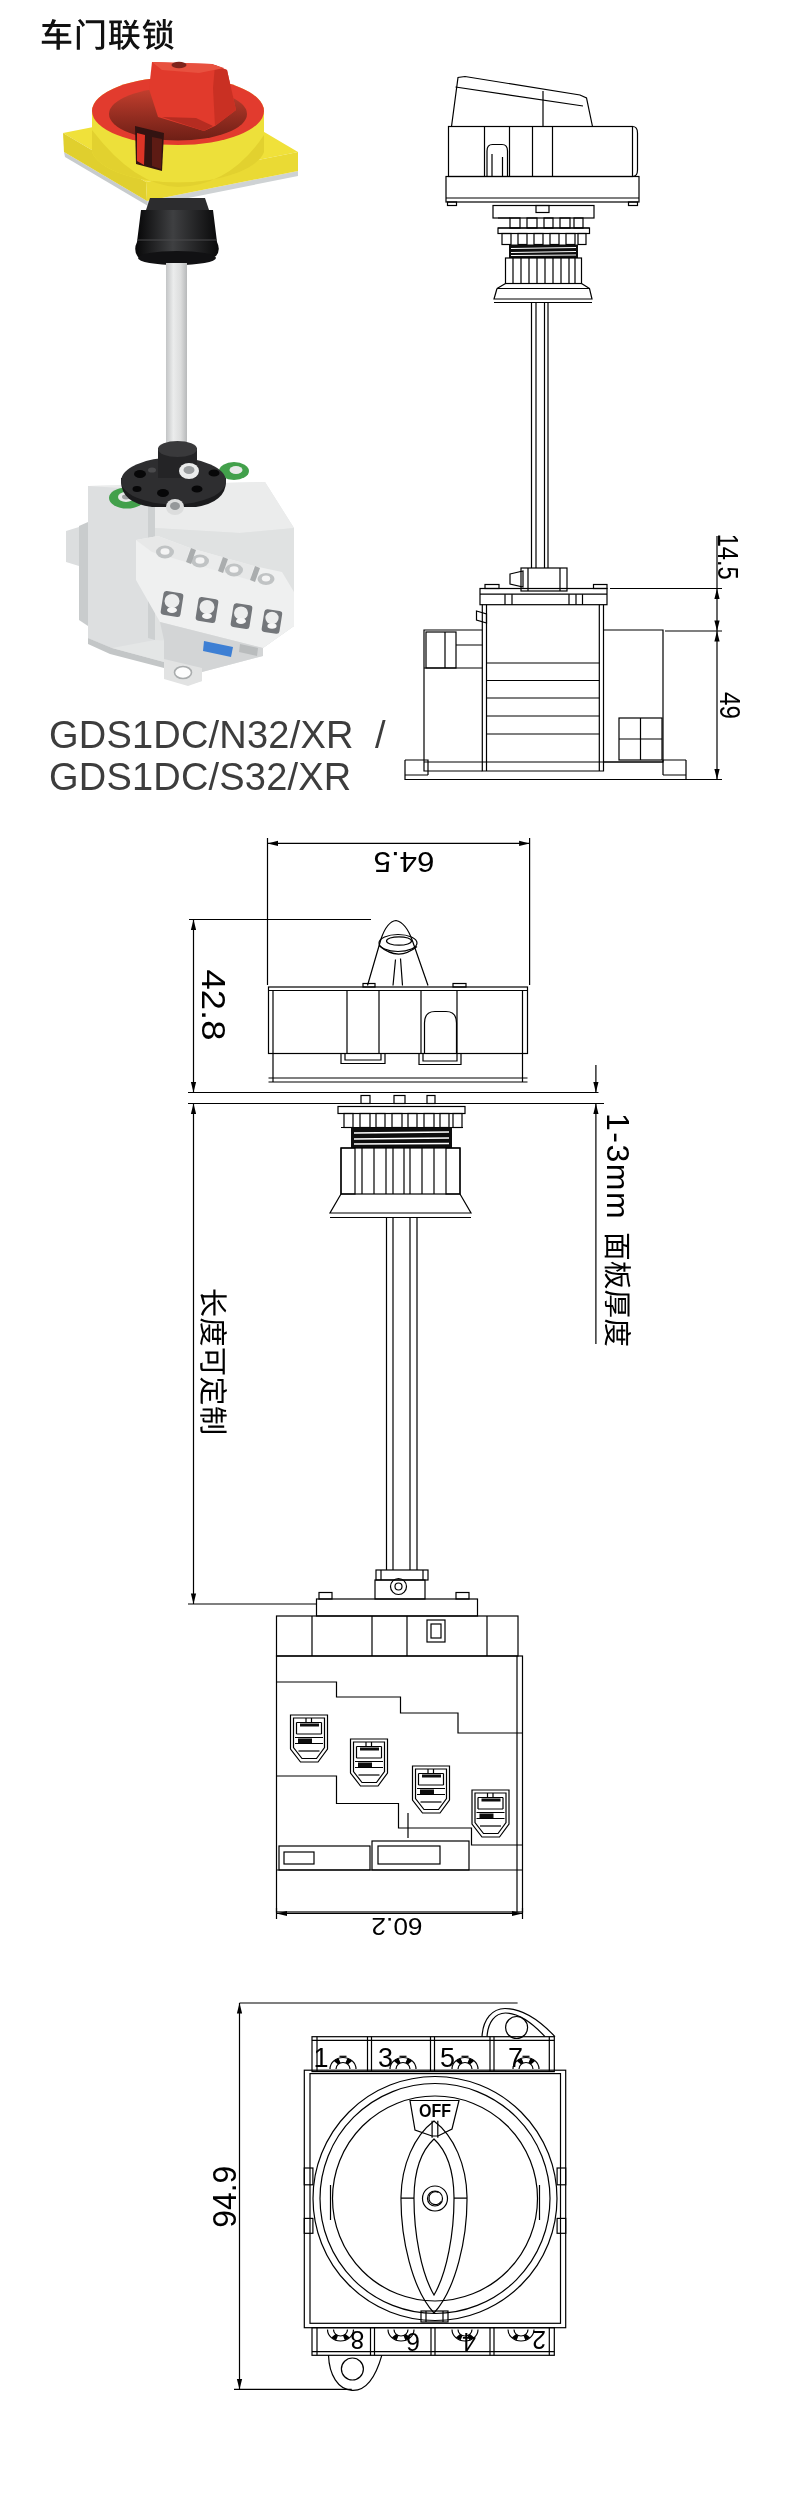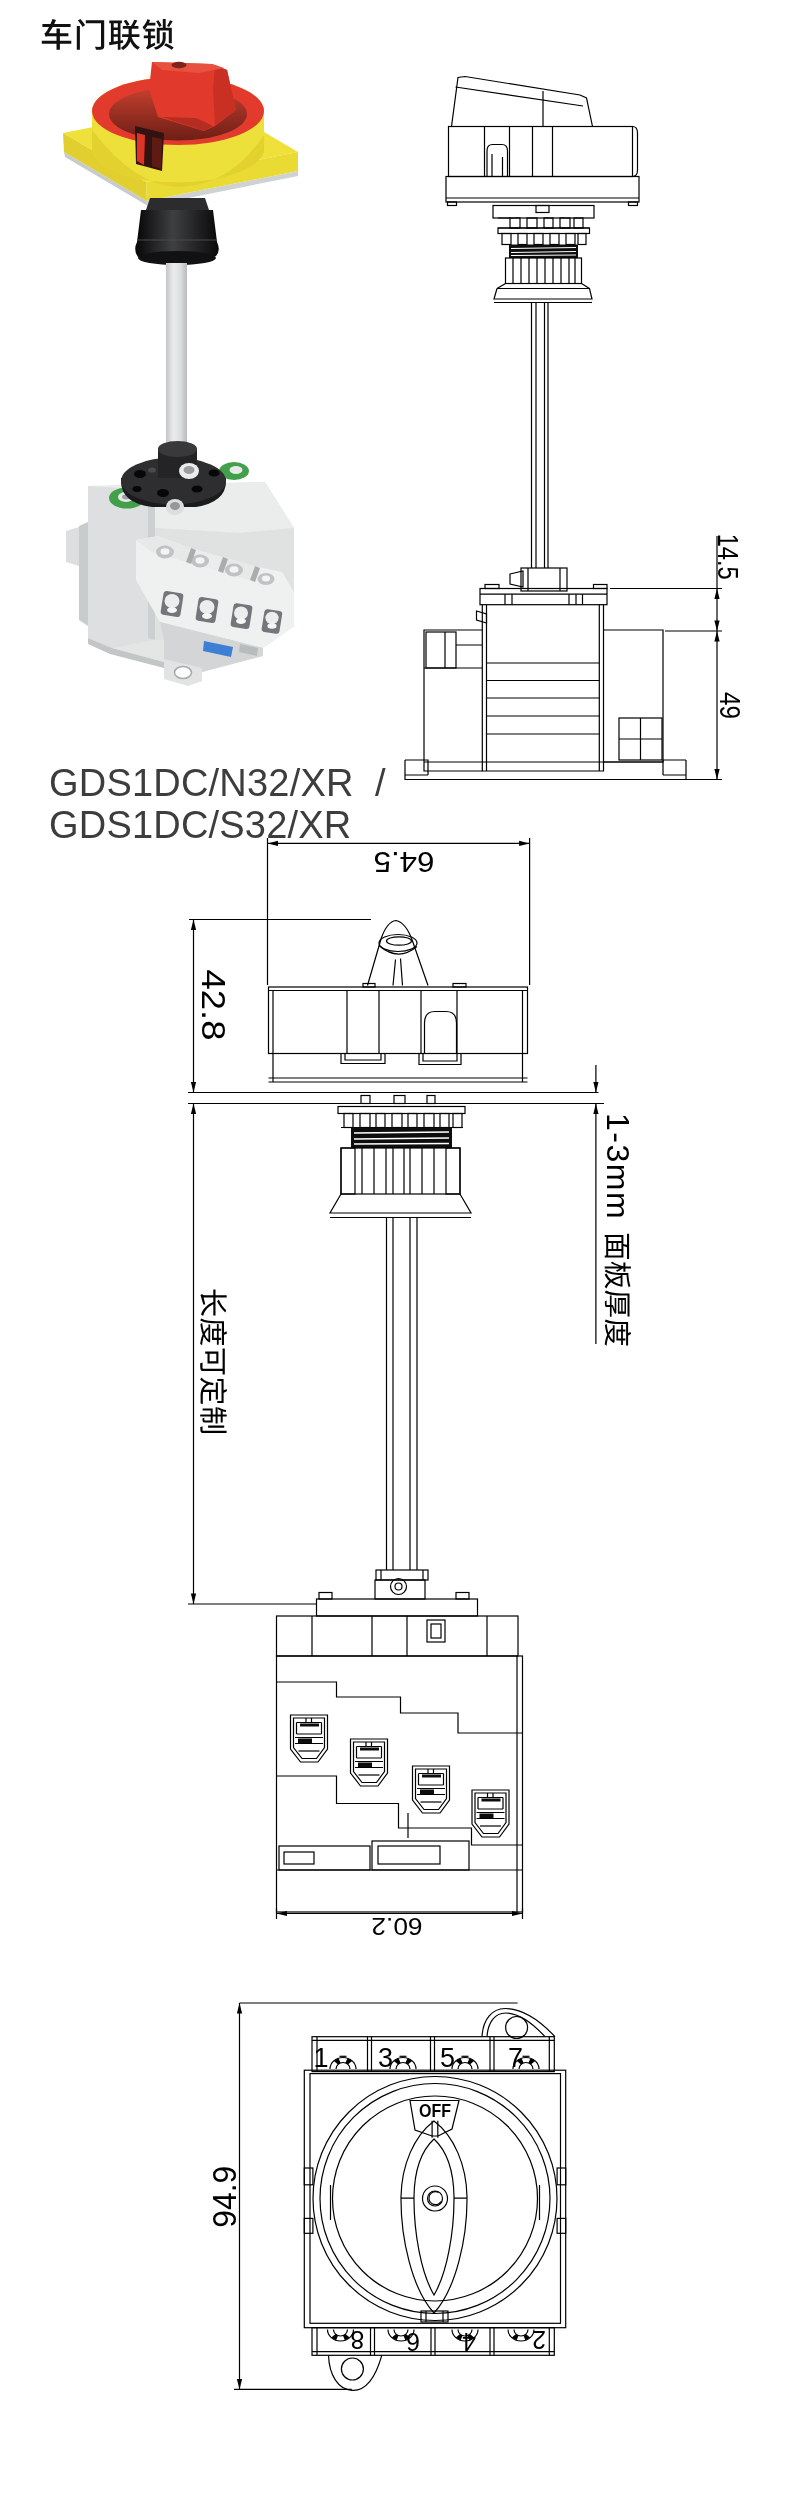--- a/index.html
+++ b/index.html
@@ -155,21 +155,21 @@
 <ellipse cx="137" cy="489" rx="4.5" ry="3" fill="#070708"></ellipse>
 <ellipse cx="189" cy="471" rx="10" ry="8" fill="#ebecec"></ellipse>
 <ellipse cx="189" cy="470" rx="5.5" ry="4" fill="#9b9ea0"></ellipse>
 <ellipse cx="175" cy="507" rx="9" ry="8" fill="#dcdddd"></ellipse>
 <ellipse cx="175" cy="506" rx="5" ry="4" fill="#95989a"></ellipse>
 <ellipse cx="152" cy="470" rx="4" ry="2.6" fill="#4a4a4c"></ellipse>
 </g>
 
 </svg>
 
-<div style="position:absolute;left:49px;top:762px;width:360px;color:#3d3d3d;
+<div style="position:absolute;left:49px;top:714px;width:360px;color:#3d3d3d;
  font-size:38px;letter-spacing:0.2px;line-height:42px;white-space:nowrap">GDS1DC/N32/XR&nbsp; /<br>GDS1DC/S32/XR</div>
 
 <svg style="left:395px;top:65px" width="370" height="725" viewBox="395 65 370 725">
 
 <g class="ln">
 <path d="M451.5,126.5 L458,77.5 L465,76.5 L580,95 L586.5,98 L592.5,126.5"></path>
 <path d="M455.5,87 L583,106"></path>
 <path d="M543,91 L543,126.5"></path>
 </g>
 

